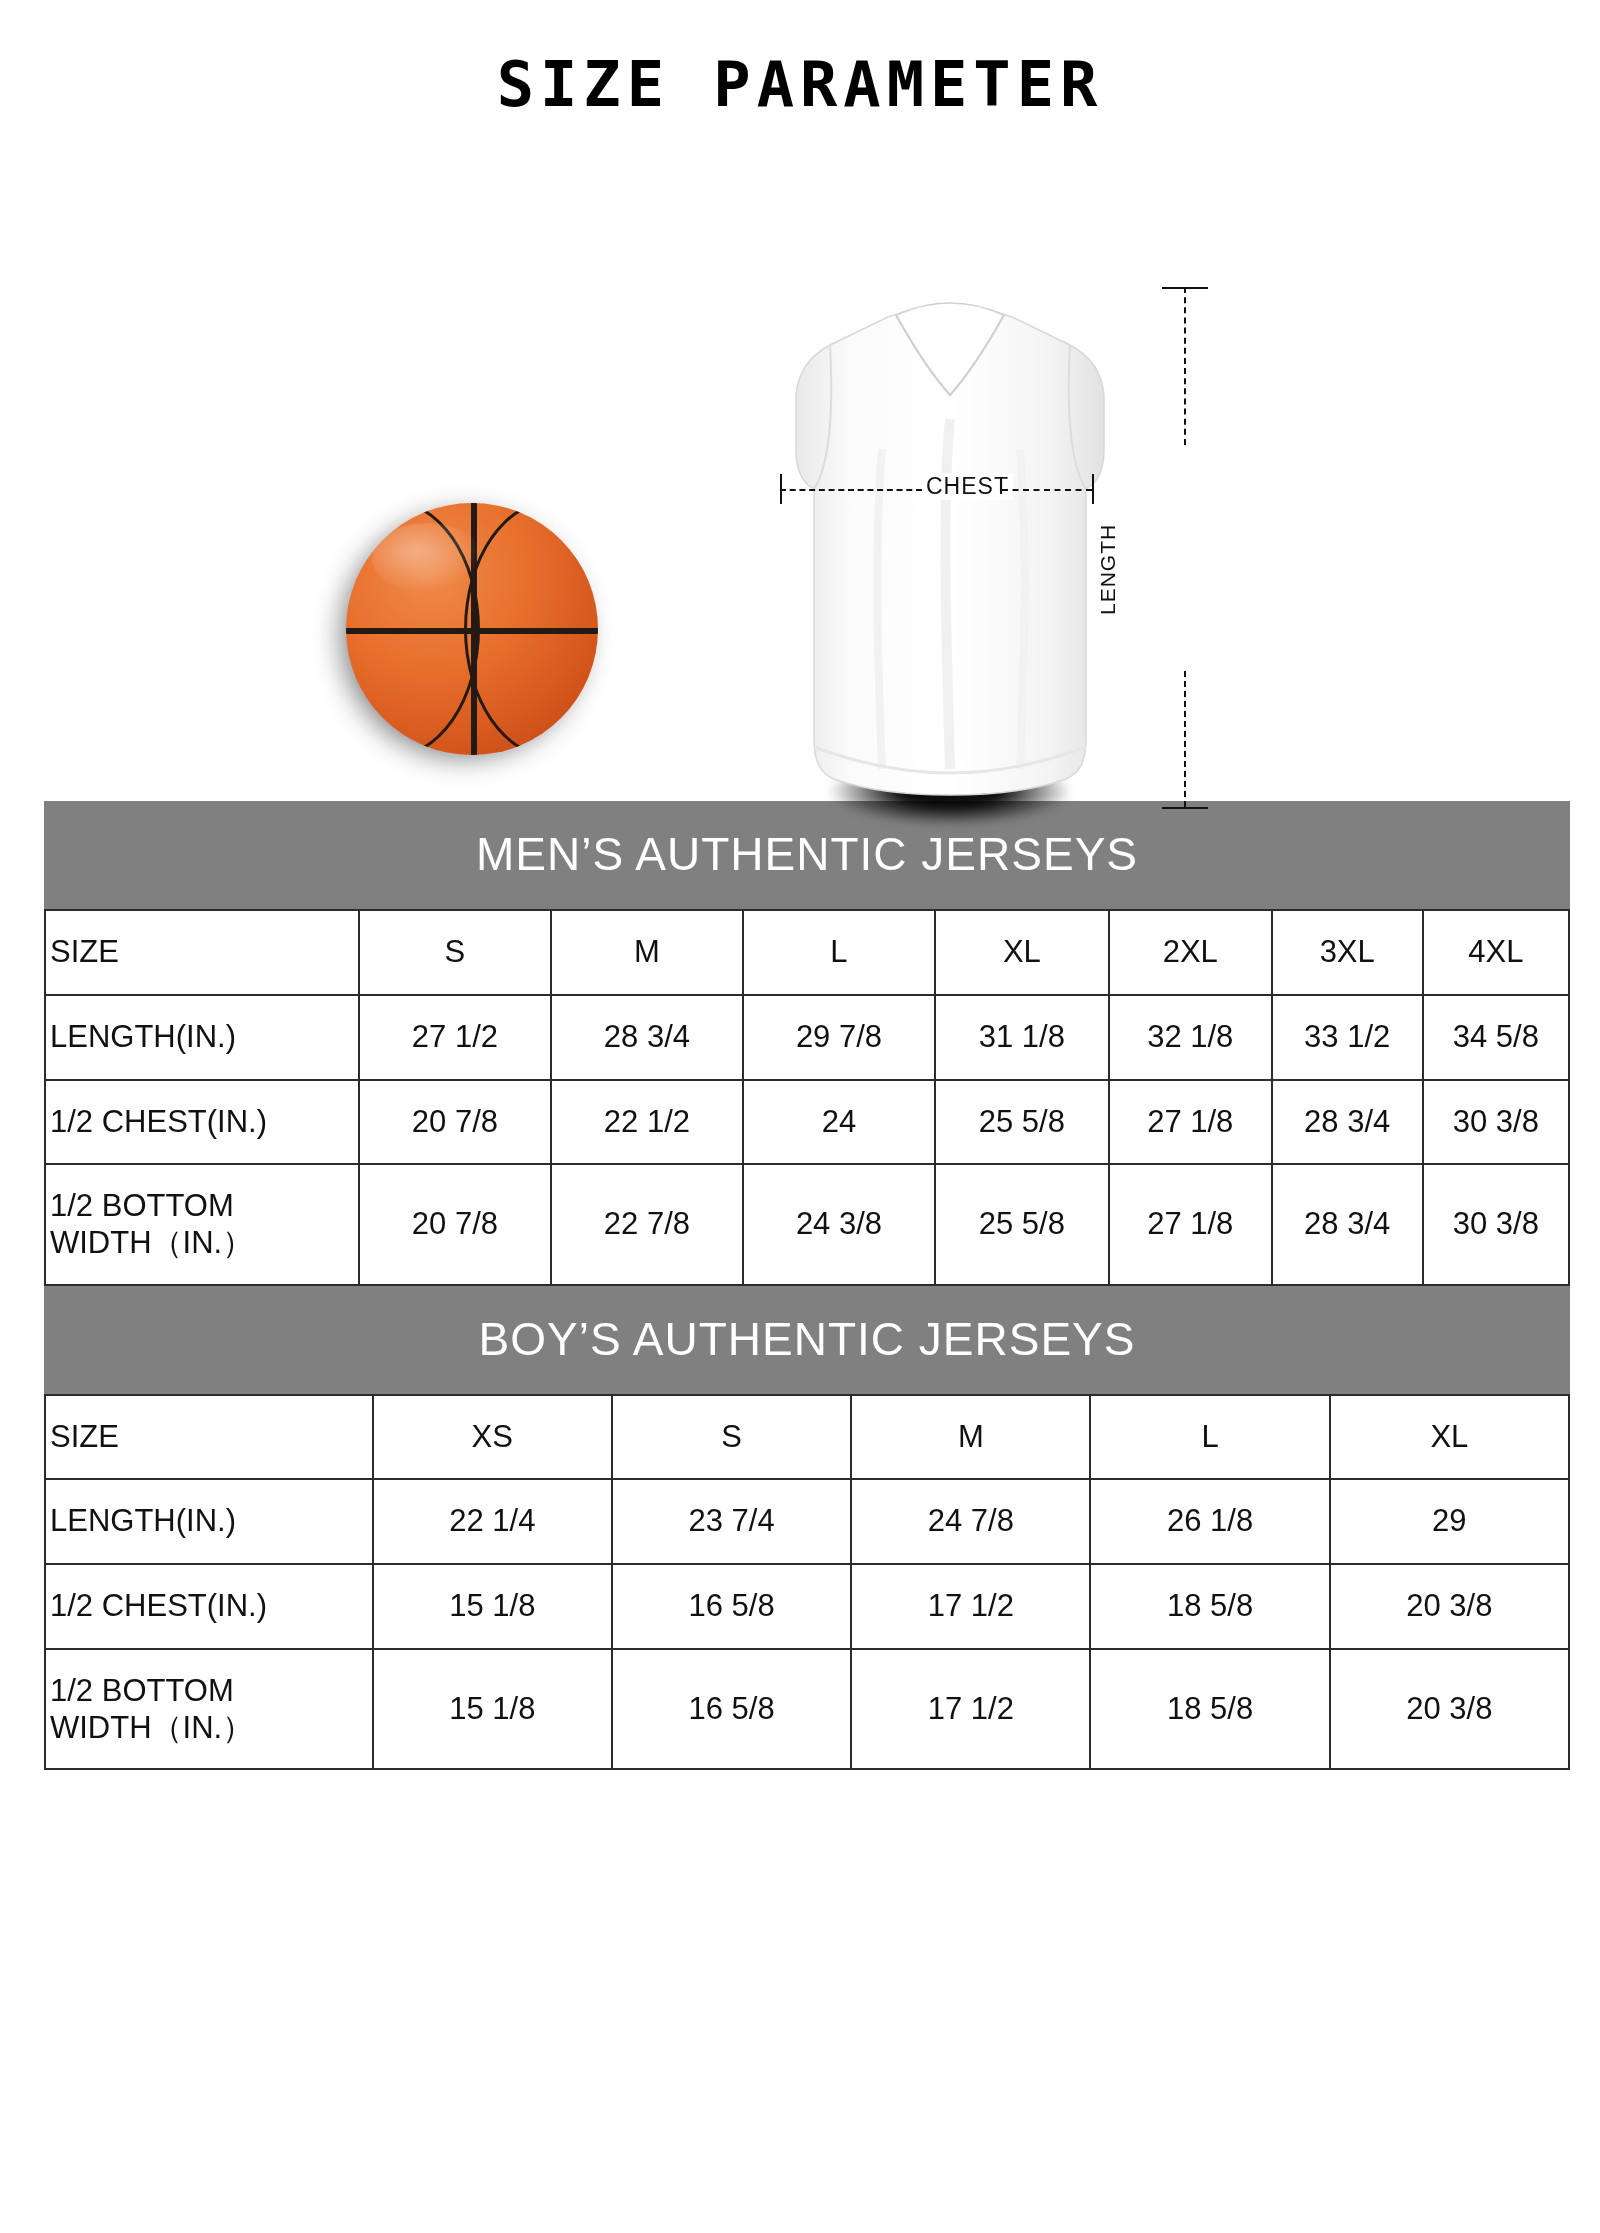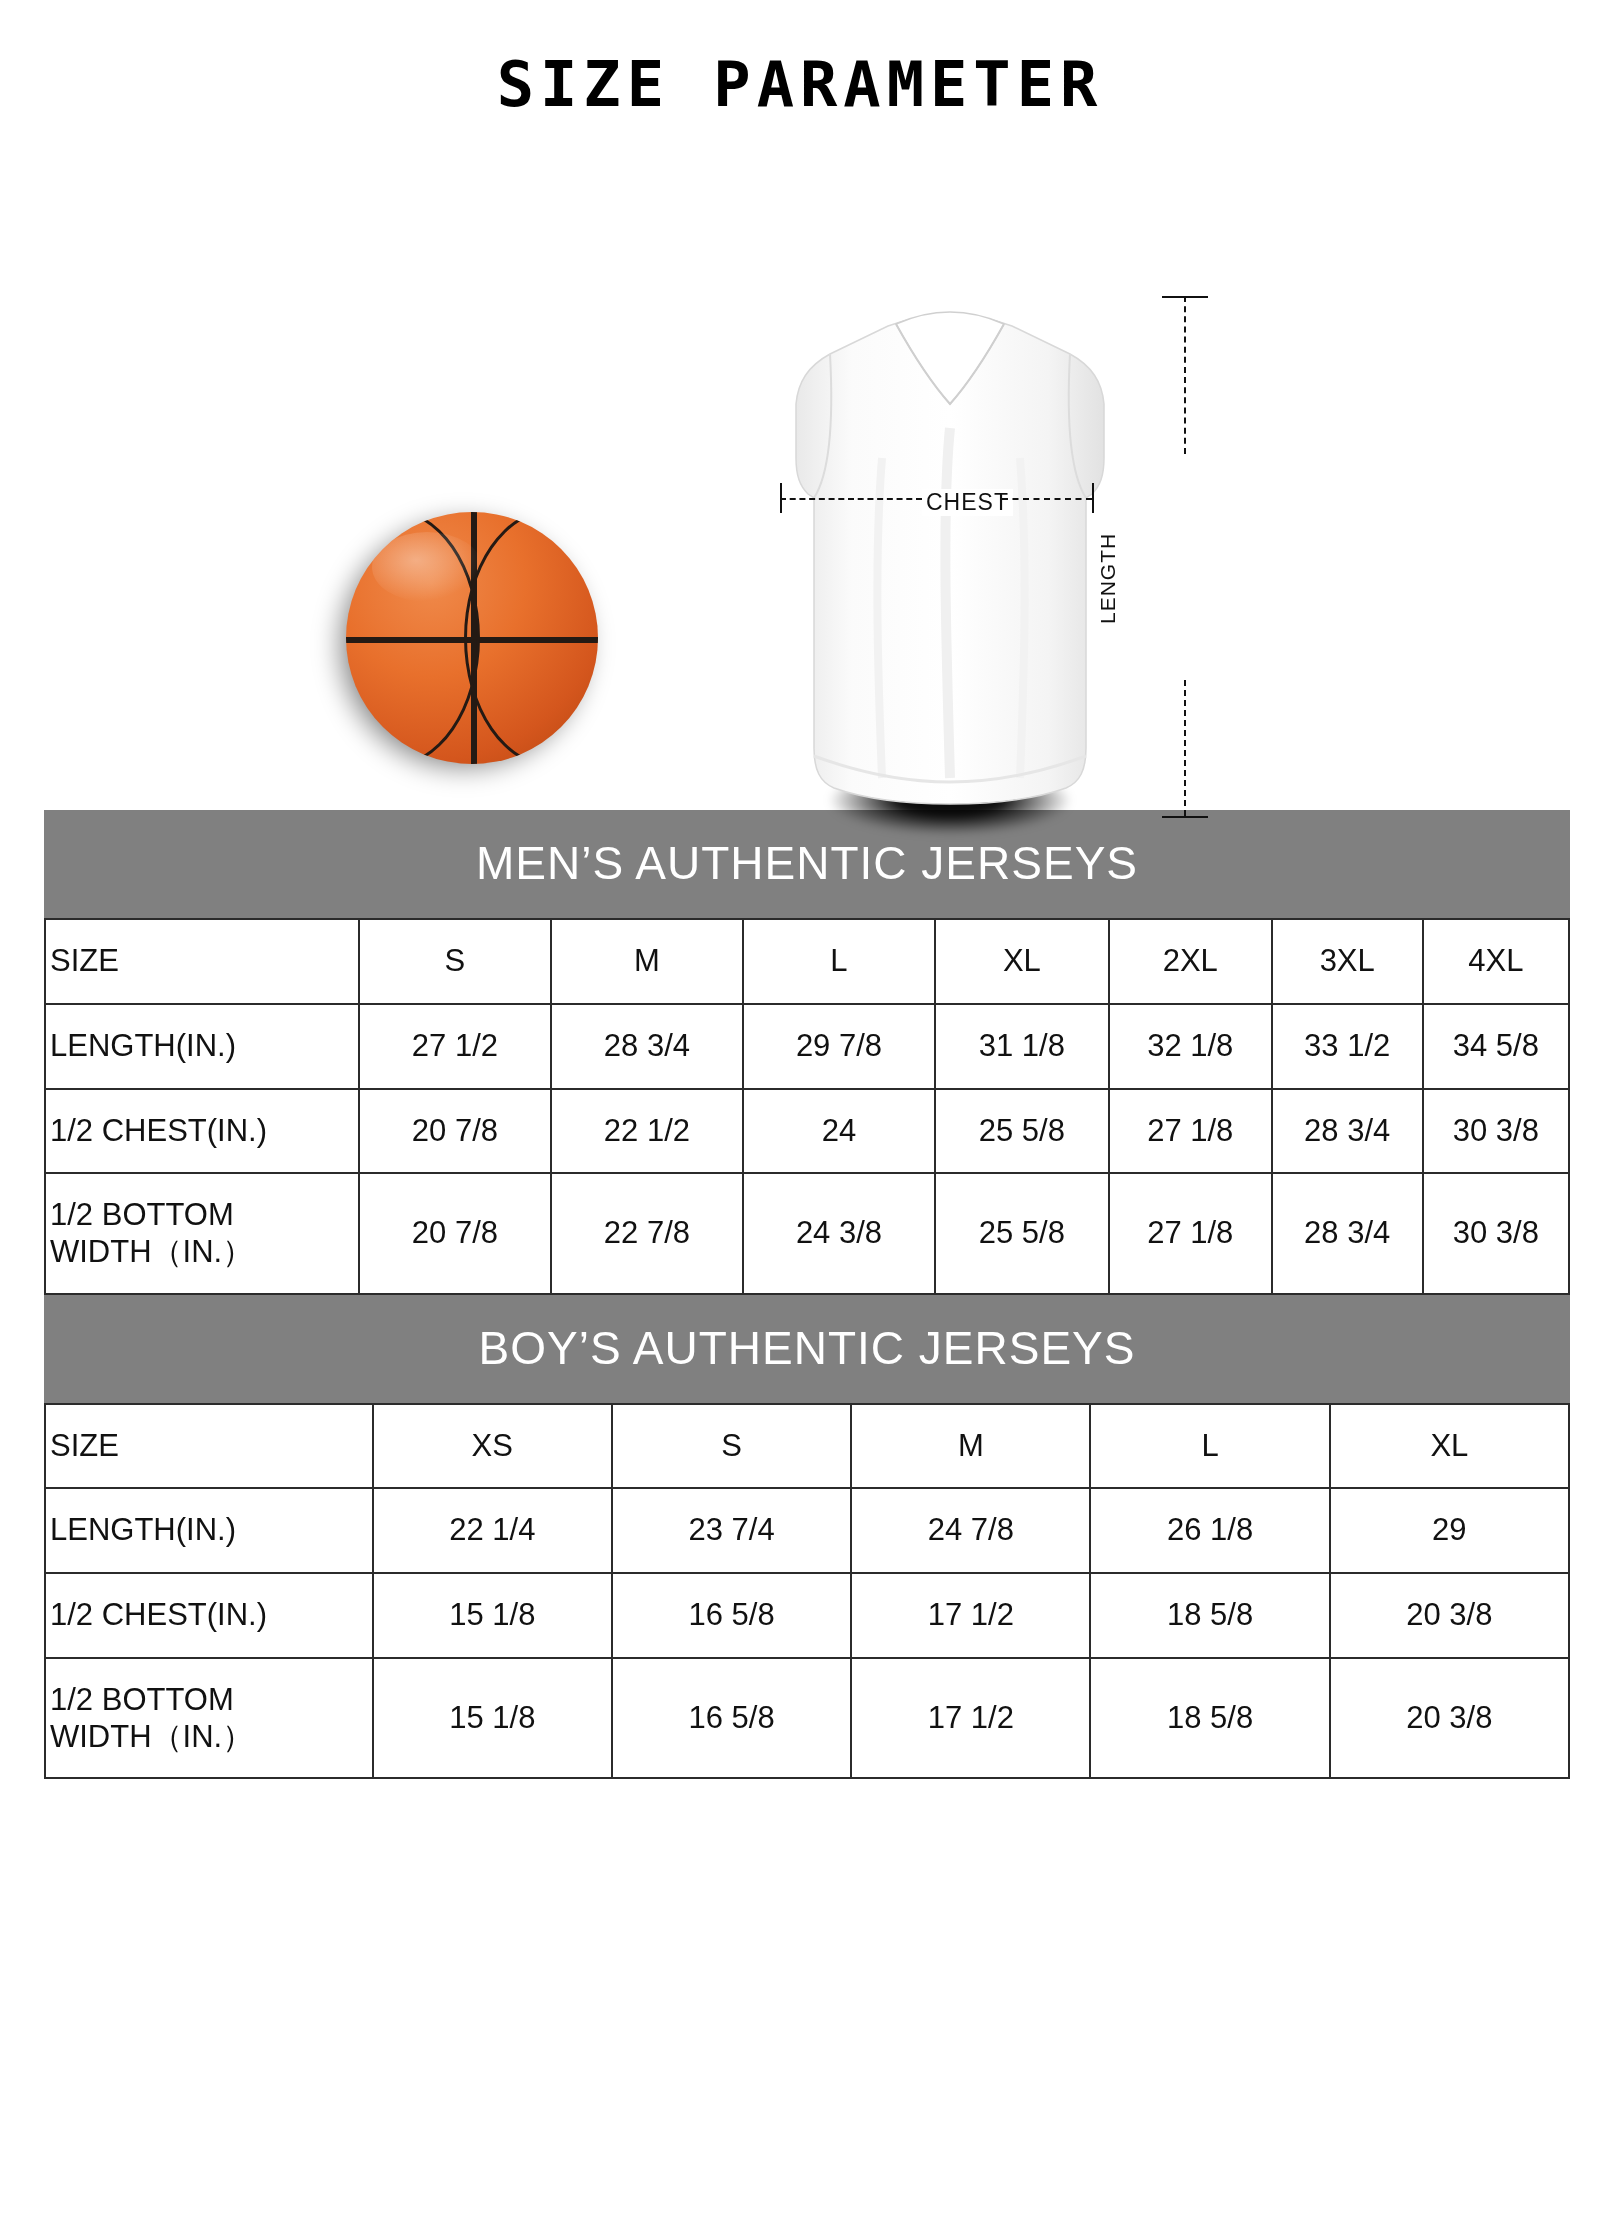--- a/index.html
+++ b/index.html
@@ -17,21 +17,21 @@
   }
 
   
   .page-title {
     text-align: center;
     font-family: "DejaVu Sans Mono", monospace;
     font-weight: bold;
     font-size: 62px;
     letter-spacing: 6px;
     margin-top: 48px;
-    margin-bottom: 9px;
+    margin-bottom: 0;
     color: #000;
   }
 
   
   .illustration {
     position: relative;
     height: 680px;
     width: 100%;
   }
 
@@ -144,21 +144,21 @@
     position: absolute;
     font-family: "Liberation Sans", sans-serif;
     font-size: 23px;
     letter-spacing: 1px;
     color: #111;
     background: #ffffff;
     padding: 0 4px;
   }
   .chest-label {
     left: 152px;
-    top: 181px;
+    top: 174px;
   }
   .length-label {
     left: 326px;
     top: 320px;
     transform: rotate(-90deg);
     transform-origin: left top;
     white-space: nowrap;
     font-size: 21px;
     letter-spacing: 1px;
   }

